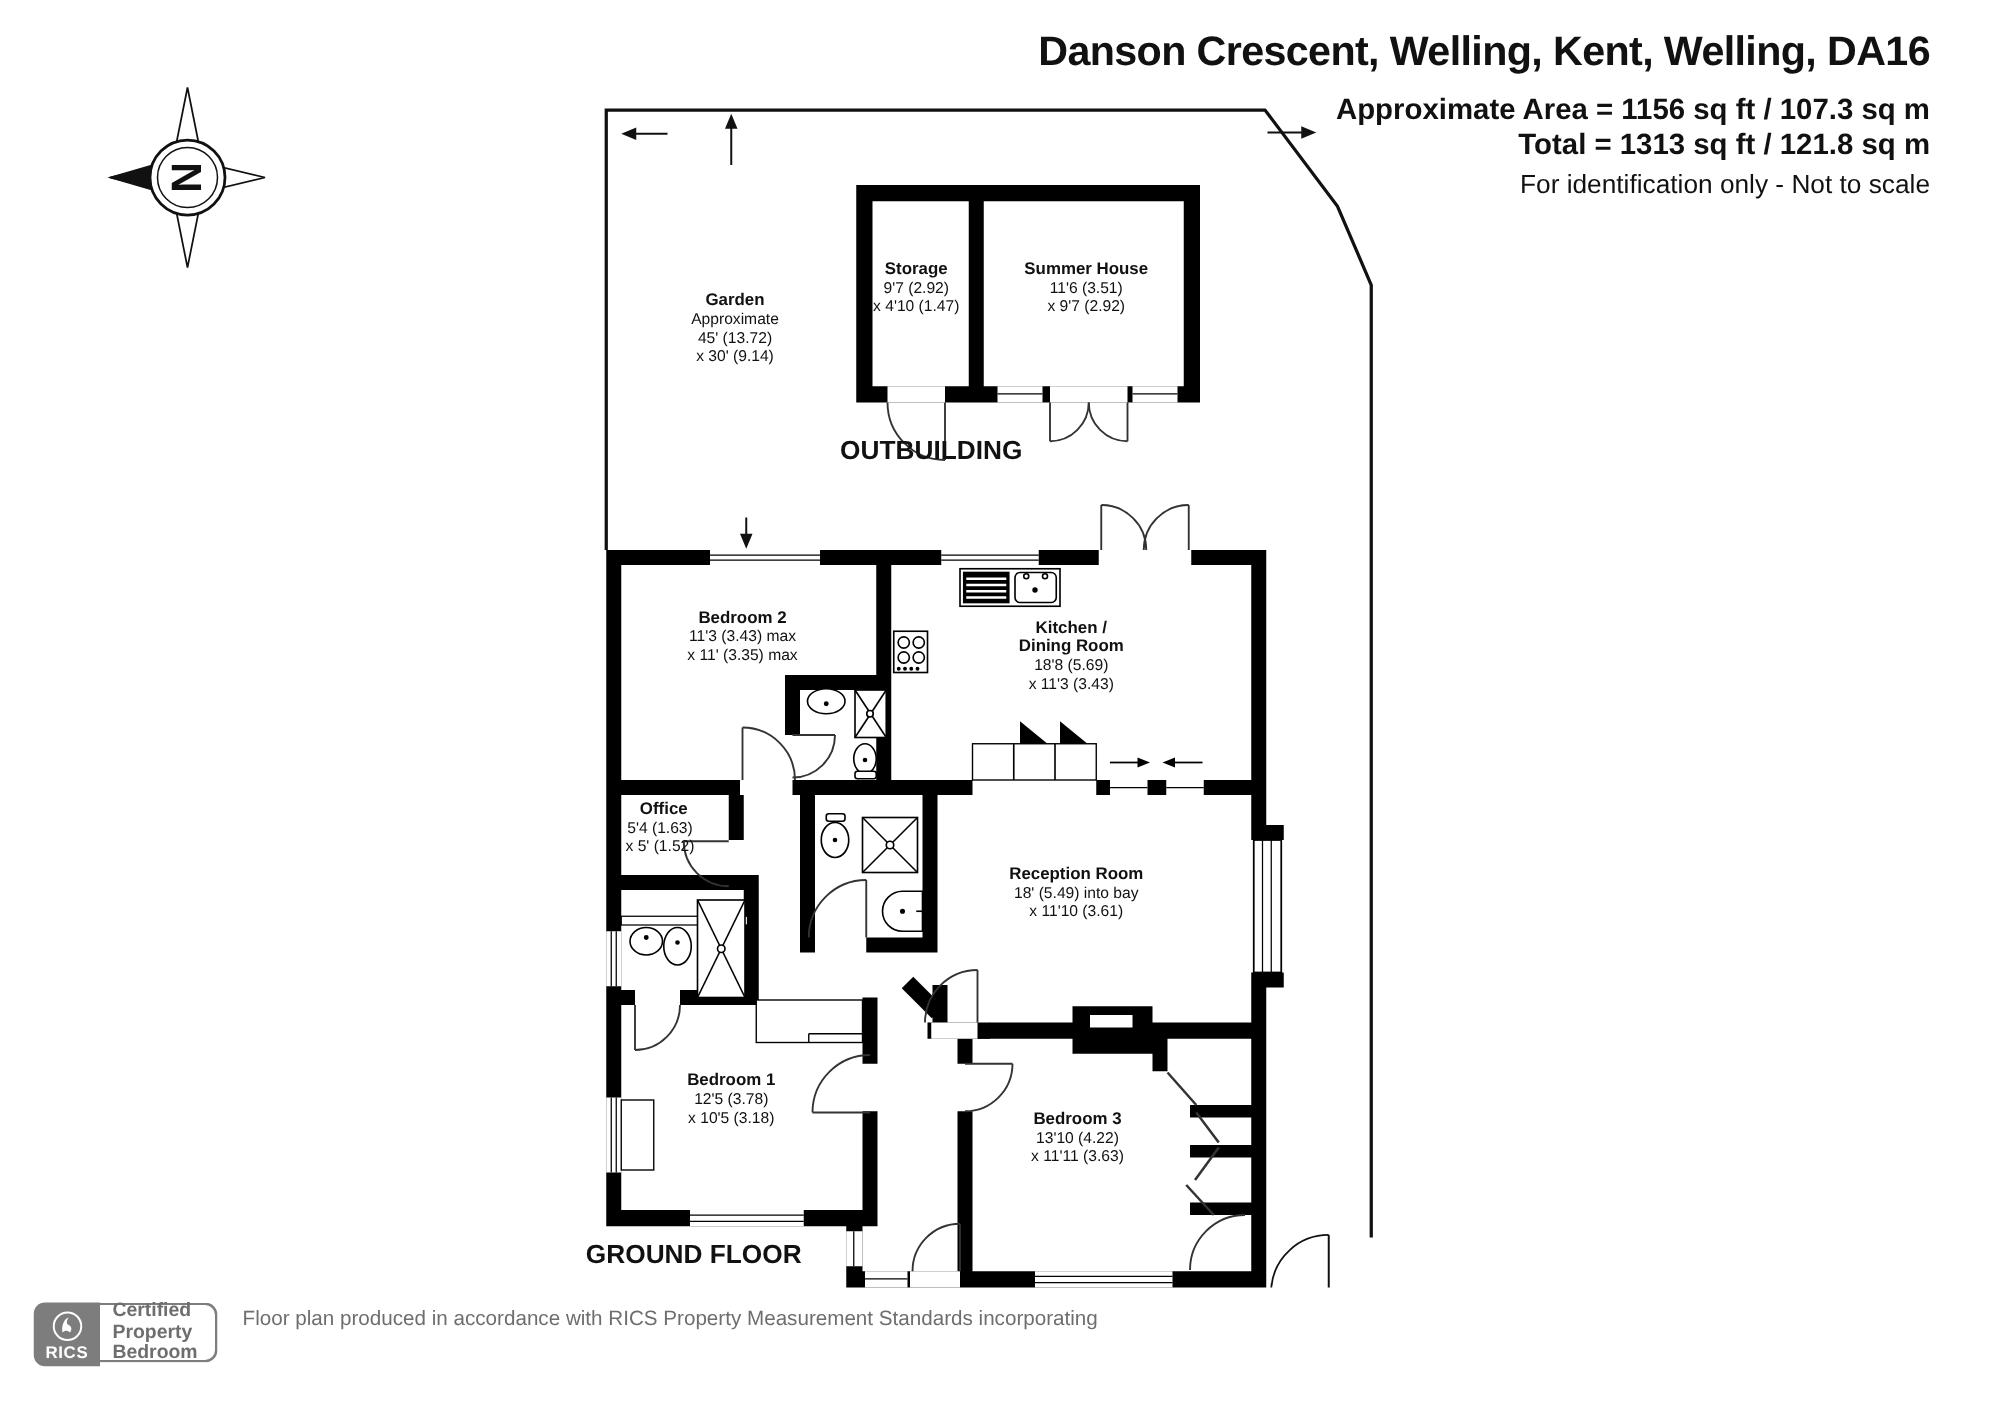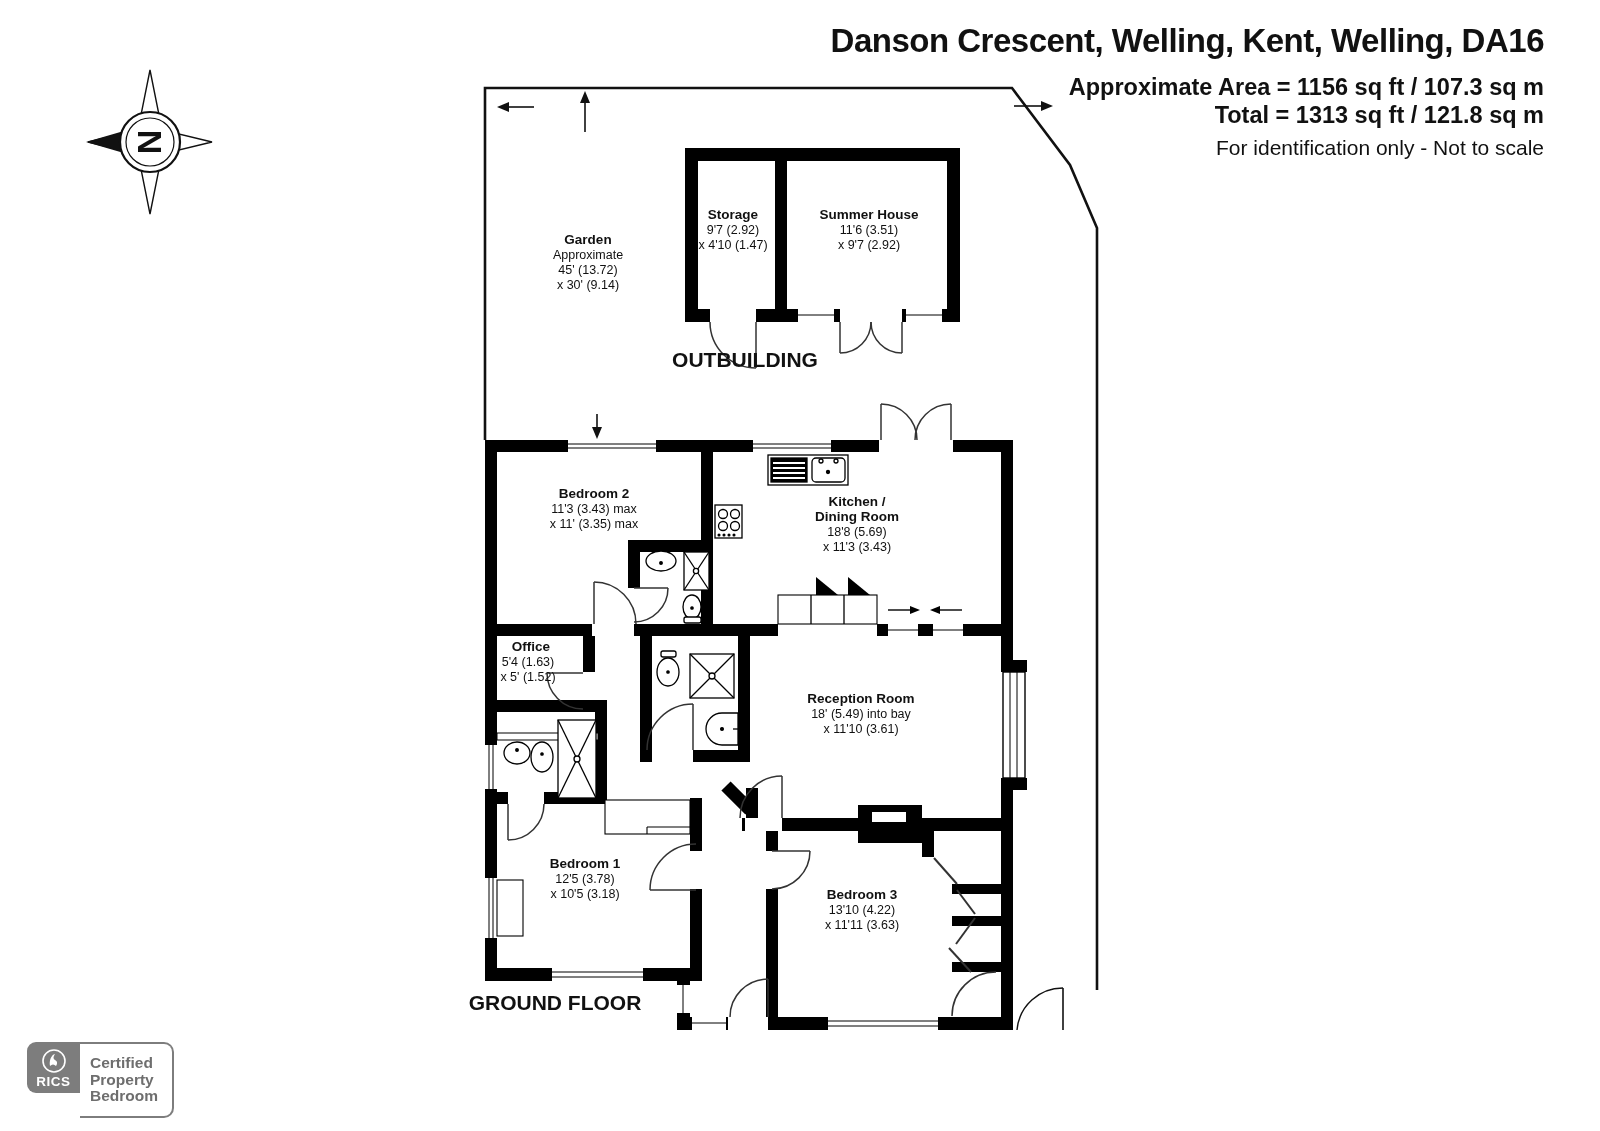--- a/index.html
+++ b/index.html
@@ -9,21 +9,21 @@
   .hdr{position:absolute;top:22px;right:56px;text-align:right;}
   .hdr .title{font-size:33px;font-weight:bold;letter-spacing:-0.5px;margin:0 0 14px 0;text-align:right;}
   .hdr .area{font-size:23.5px;font-weight:bold;line-height:27.5px;margin:0;}
   .hdr .disc{font-size:21px;margin-top:7px;}
   .ftr{position:absolute;left:27px;top:1042px;display:flex;align-items:flex-start;}
   .ftr .ricsbox{width:53px;height:51px;background:#7d7d7d;border-radius:9px 0 0 9px;
       display:flex;flex-direction:column;align-items:center;justify-content:flex-end;
       padding-bottom:4px;box-sizing:border-box;}
   .ftr .ricsbox .rlabel{color:#fff;font-weight:bold;font-size:13.5px;letter-spacing:0.5px;}
   .ftr .badge{border:2px solid #7d7d7d;border-left:none;border-radius:0 10px 10px 0;
-      background:#fff;padding:5px 14px 5px 10px;height:76px;box-sizing:border-box;
+      background:#fff;padding:5px 14px 5px 10px;height:48px;box-sizing:border-box;
       display:flex;flex-direction:column;justify-content:center;}
   .ftr .badge div{color:#6e6e6e;font-weight:bold;font-size:15.5px;line-height:16.5px;}
   .ftr .ftext{margin-left:20px;color:#6e6e6e;font-size:16.5px;line-height:23px;padding-top:2px;}
   text{fill:#111;}
   .rname{font-size:13.5px;font-weight:bold;}
   .rdim{font-size:12.5px;}
   .biglabel{font-size:21px;font-weight:bold;}
 </style>
 </head>
 <body>
@@ -325,16 +325,17 @@
         <path d="M9,18 C8,13 10,7 14,6 C12,9 12,11 14,12 C16,13 17,15 15,18 C13,16 11,16 9,18 Z" fill="#fff"></path>
       </svg>
       <div class="rlabel">RICS</div>
     </div>
     <div class="badge">
       <div>Certified</div>
       <div>Property</div>
       <div>Bedroom</div>
     </div>
     <div class="ftext">
+      <div>Floor plan produced in accordance with RICS Property Measurement Standards incorporating</div>
     </div>
   </div>
 
 </div>
 
 </body></html>

